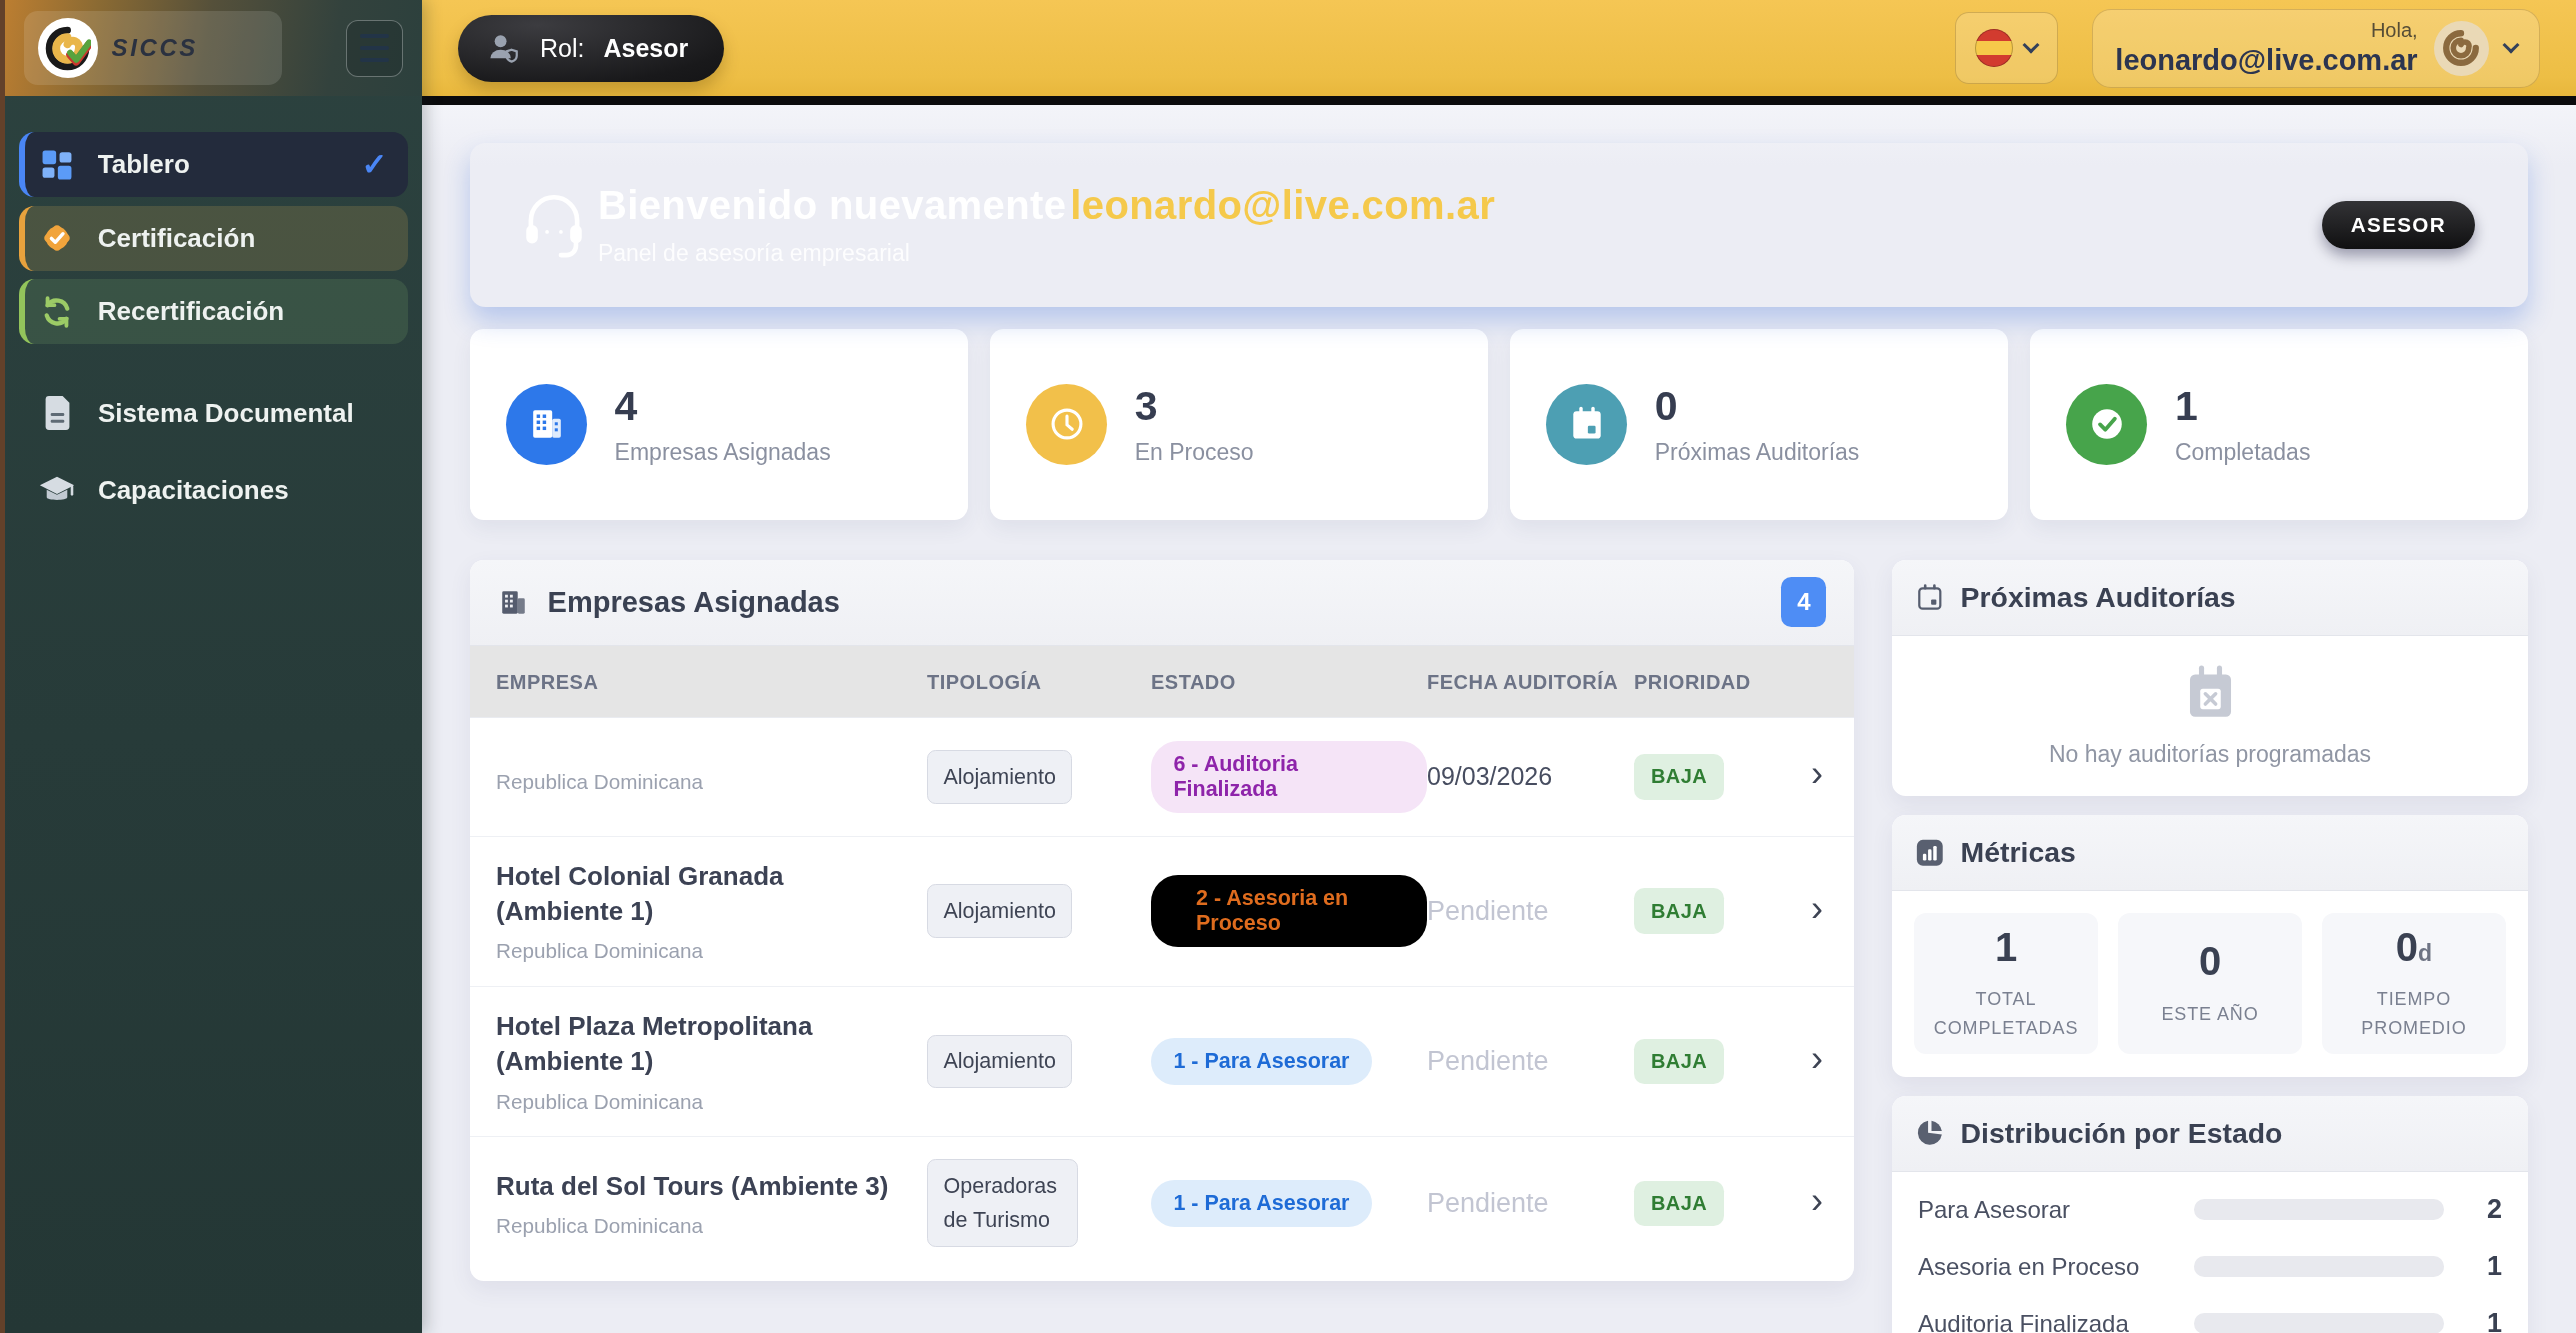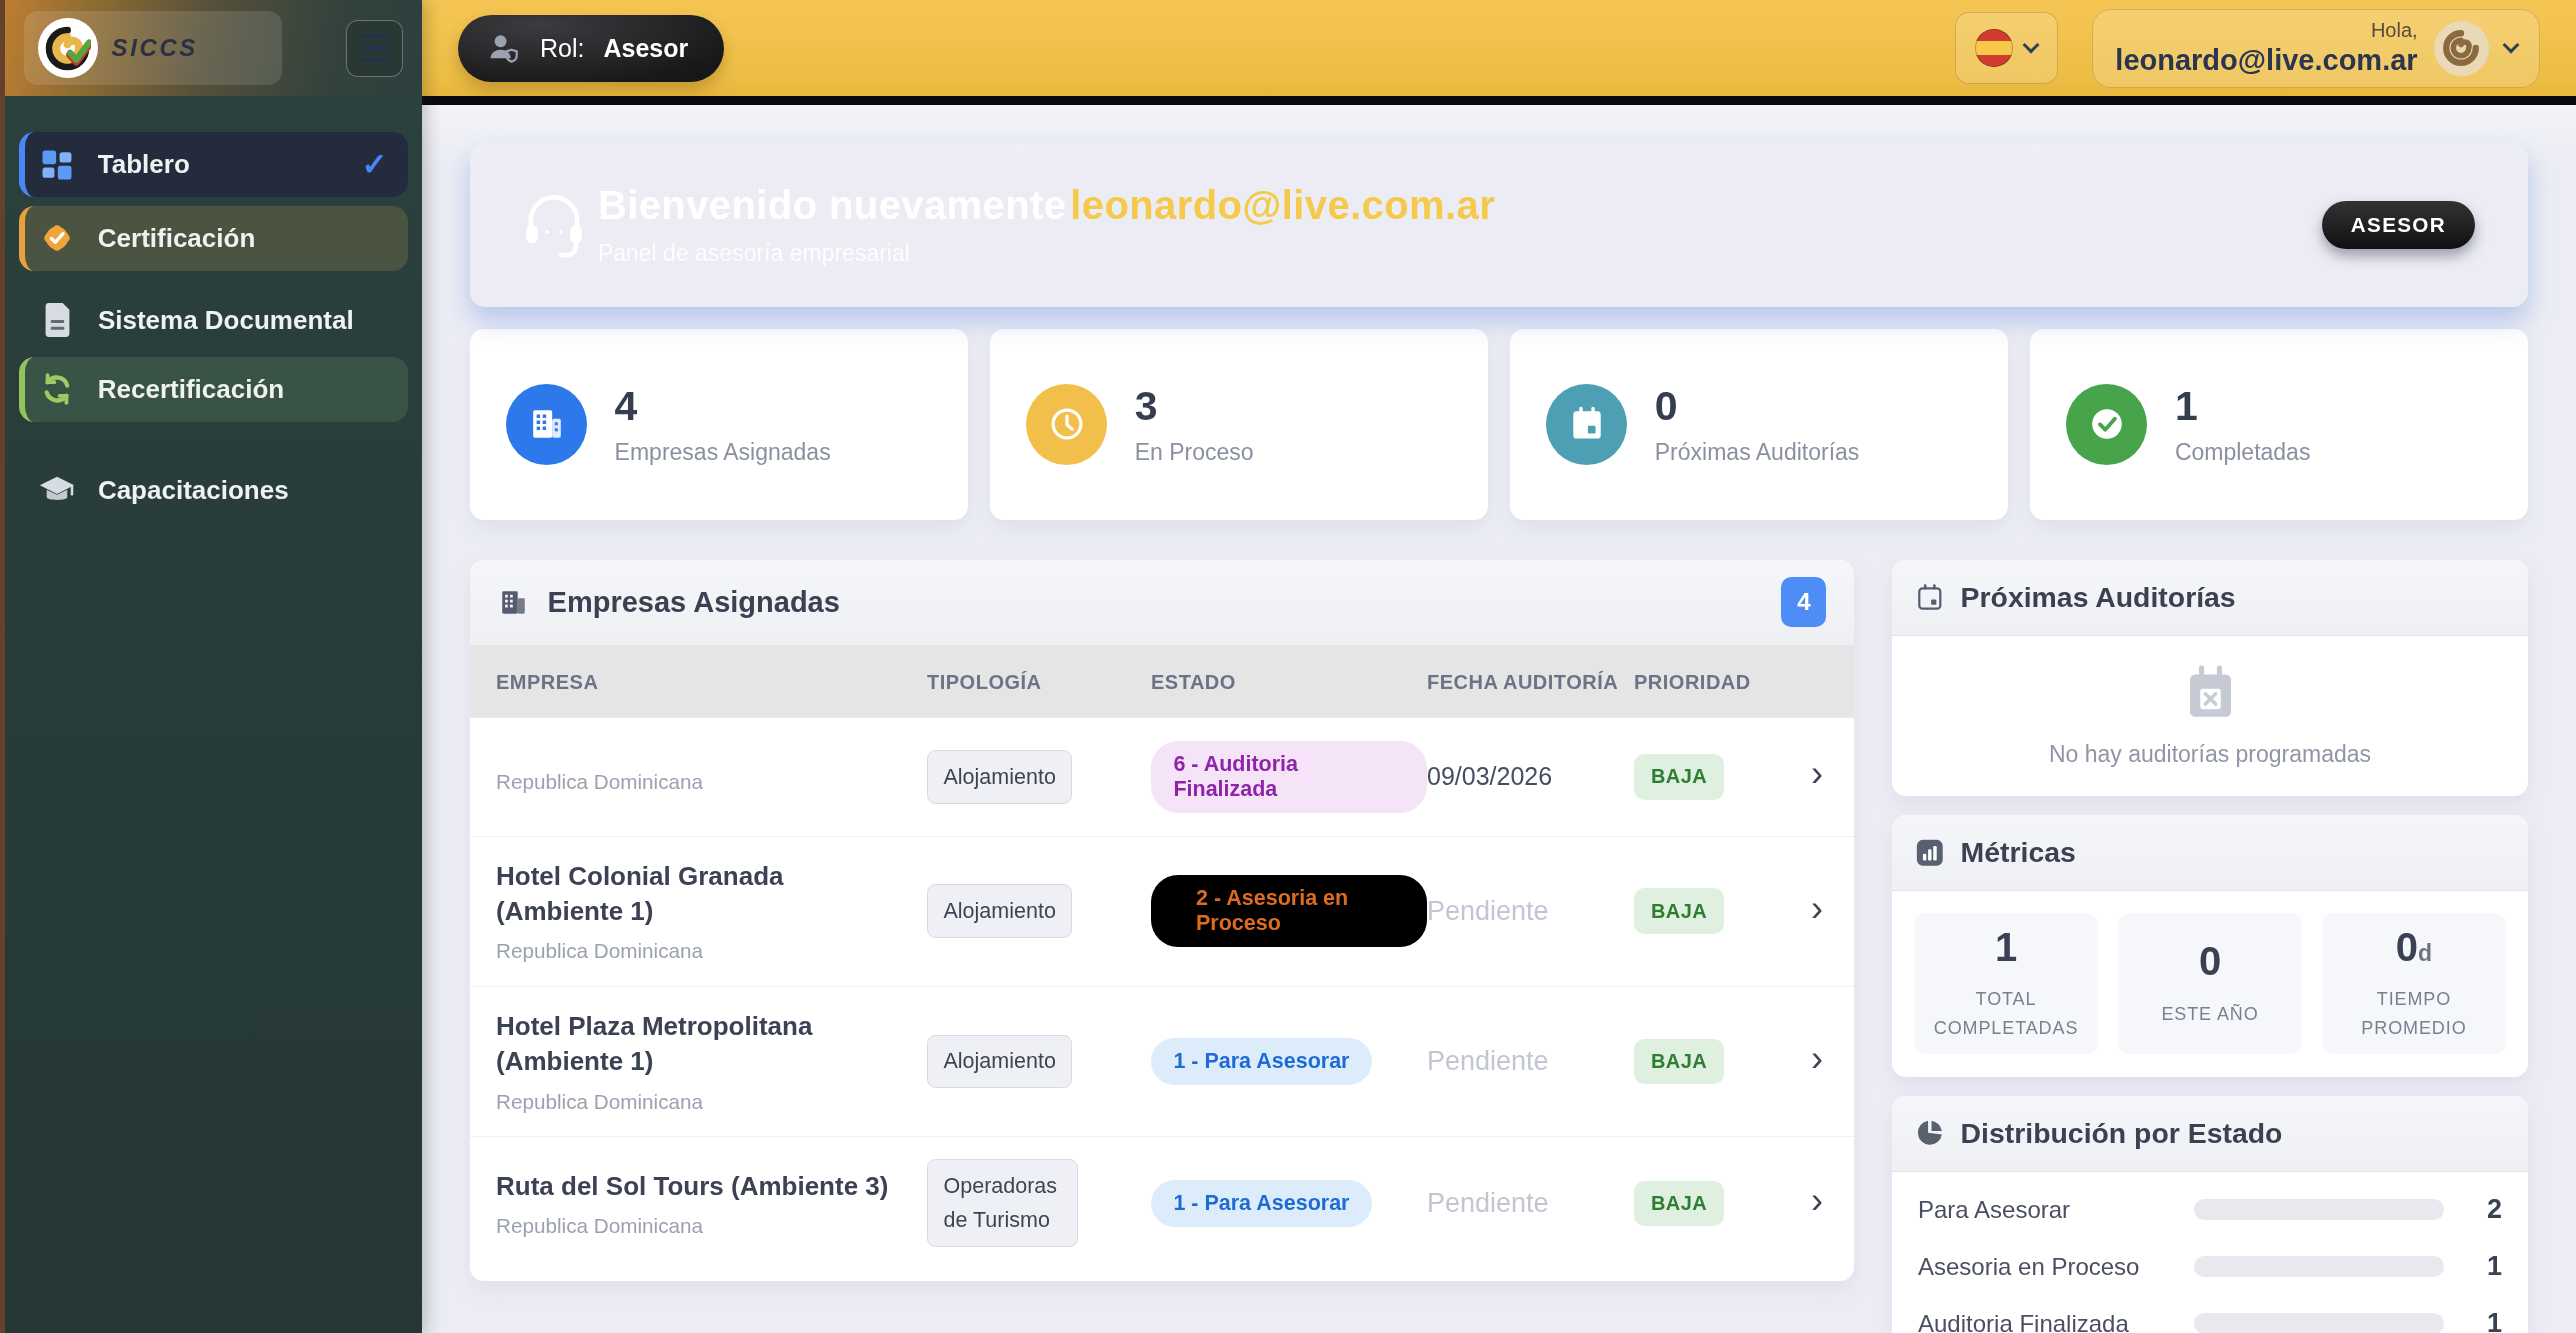--- a/index.html
+++ b/index.html
@@ -186,41 +186,41 @@
         <span class="sicon">
           <svg width="36" height="36" viewBox="0 0 42 42">
             <rect x="9" y="9" width="24" height="24" rx="5" transform="rotate(45 21 21)" fill="#F1A43C"></rect>
             <circle cx="21" cy="21" r="13" fill="#F1A43C"></circle>
             <path d="M14.5 21.5 L19 26 L28 16" fill="none" stroke="#fff" stroke-width="4" stroke-linecap="round" stroke-linejoin="round"></path>
           </svg>
         </span>
         <span>Certificación</span>
       </div>
 
-      <div class="side-item" data-variant="plain">
-        <span class="sicon">
-          <svg width="31" height="34" viewBox="0 0 36 40">
-            <path d="M4 4 a4 4 0 0 1 4-4 H24 L32 8 V36 a4 4 0 0 1 -4 4 H8 a4 4 0 0 1 -4 -4 Z" fill="#D6DCE2"></path>
-            <rect x="10" y="20" width="16" height="3.5" rx="1.5" fill="#5E6A74"></rect>
-            <rect x="10" y="28" width="16" height="3.5" rx="1.5" fill="#5E6A74"></rect>
-          </svg>
-        </span>
-        <span>Sistema Documental</span>
-      </div>
-
       <div class="side-item" data-variant="recert">
         <span class="sicon">
           <svg width="36" height="36" viewBox="0 0 42 42" fill="none" stroke="#9CCB66" stroke-width="5" stroke-linecap="round">
             <path d="M33 17 A13 13 0 0 0 10 13"></path>
             <path d="M9 25 A13 13 0 0 0 32 29"></path>
             <path d="M10 5 L10 13 L18 13" stroke-width="4.5"></path>
             <path d="M32 37 L32 29 L24 29" stroke-width="4.5"></path>
           </svg>
         </span>
         <span>Recertificación</span>
+      </div>
+
+      <div class="side-item" data-variant="plain">
+        <span class="sicon">
+          <svg width="31" height="34" viewBox="0 0 36 40">
+            <path d="M4 4 a4 4 0 0 1 4-4 H24 L32 8 V36 a4 4 0 0 1 -4 4 H8 a4 4 0 0 1 -4 -4 Z" fill="#D6DCE2"></path>
+            <rect x="10" y="20" width="16" height="3.5" rx="1.5" fill="#5E6A74"></rect>
+            <rect x="10" y="28" width="16" height="3.5" rx="1.5" fill="#5E6A74"></rect>
+          </svg>
+        </span>
+        <span>Sistema Documental</span>
       </div>
 
       <div class="side-item" data-variant="plain">
         <span class="sicon">
           <svg width="36" height="31" viewBox="0 0 42 36">
             <polygon points="21,2 41,12 21,22 1,12" fill="#D6DCE2"></polygon>
             <path d="M9 17 V26 C9 30 33 30 33 26 V17 L21 23 Z" fill="#C2CAD2"></path>
             <rect x="37" y="12" width="3" height="12" rx="1.5" fill="#D6DCE2"></rect>
           </svg>
         </span>

